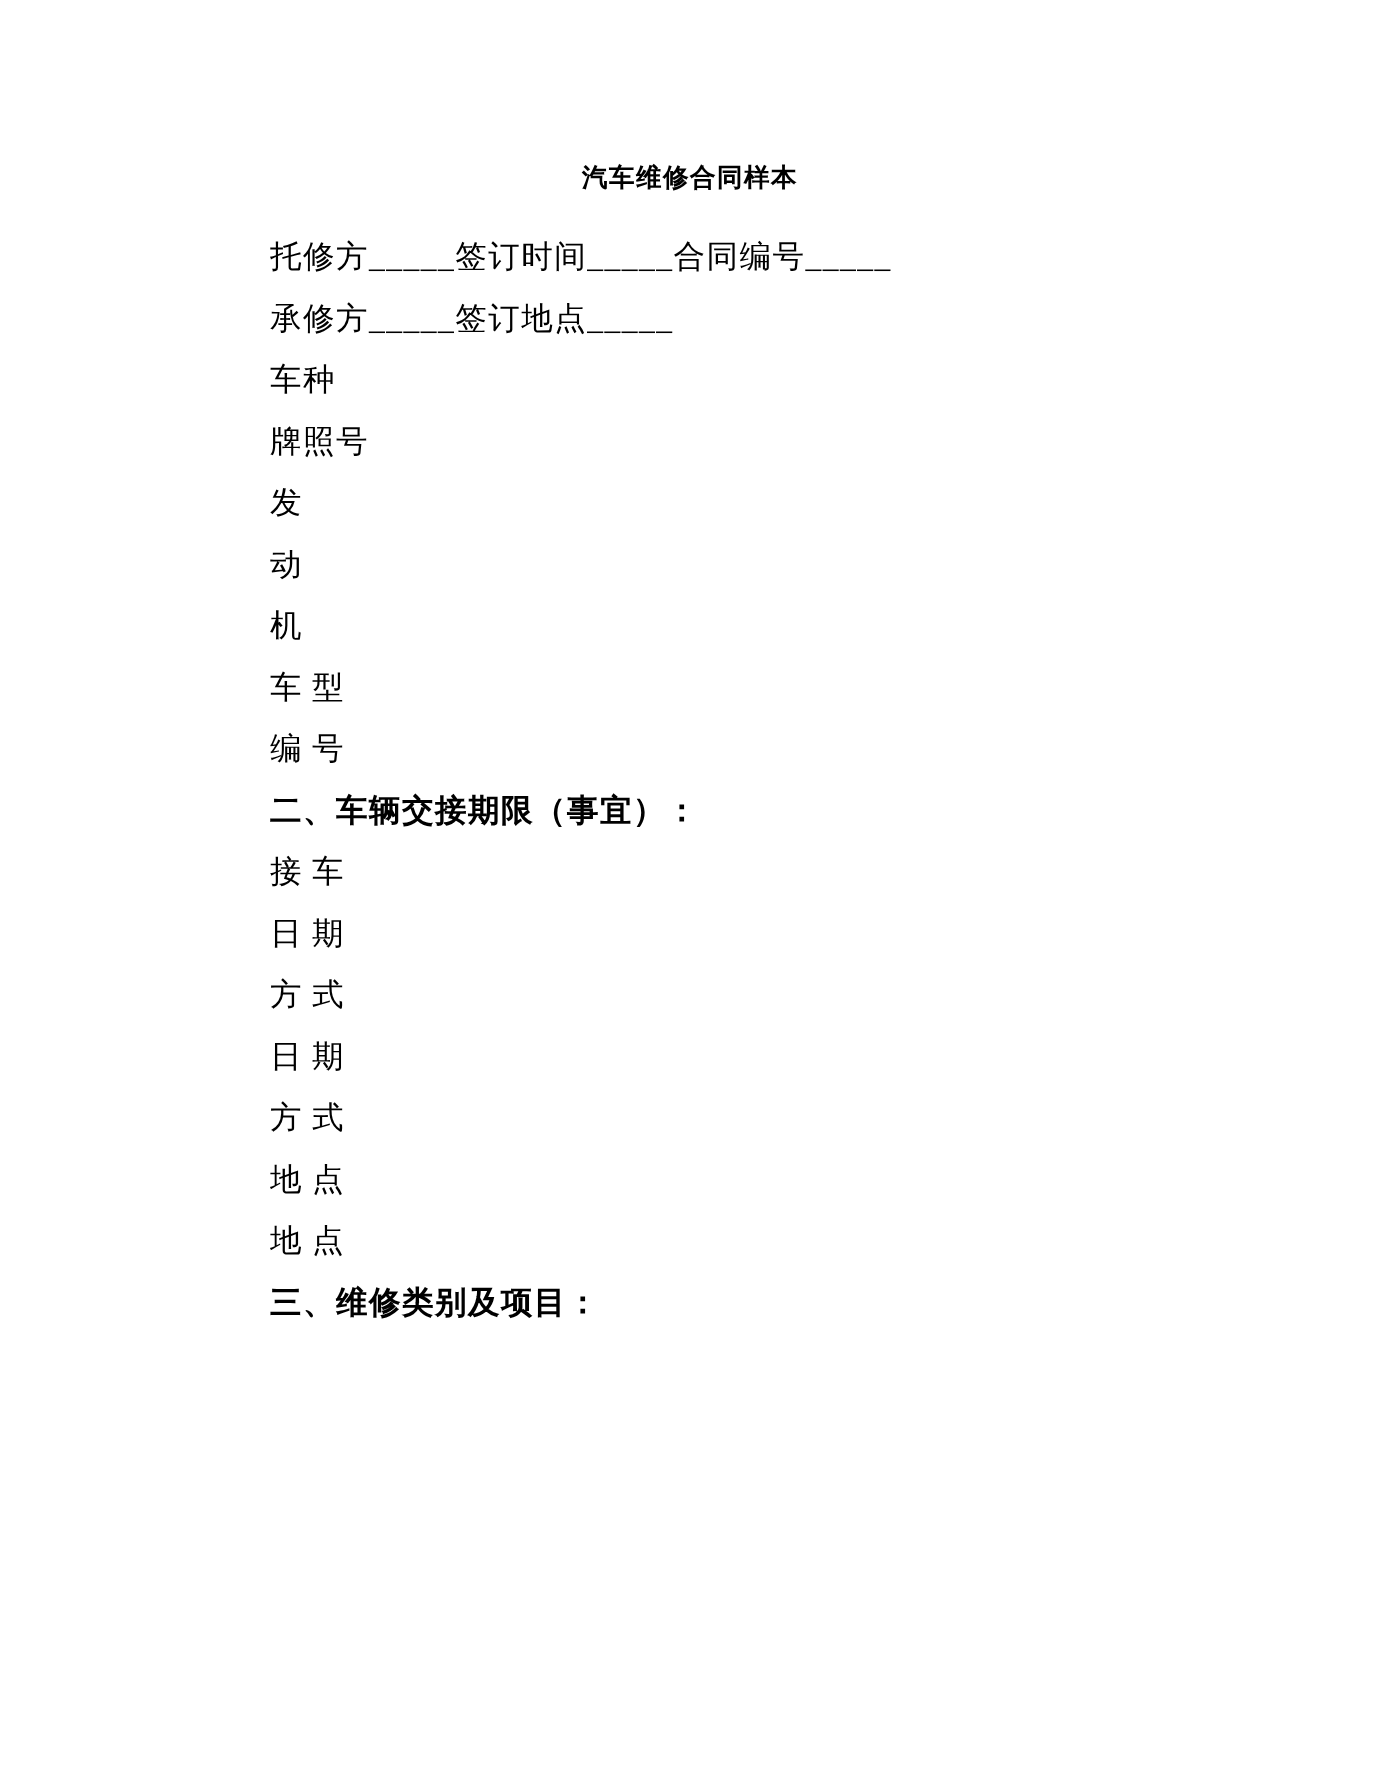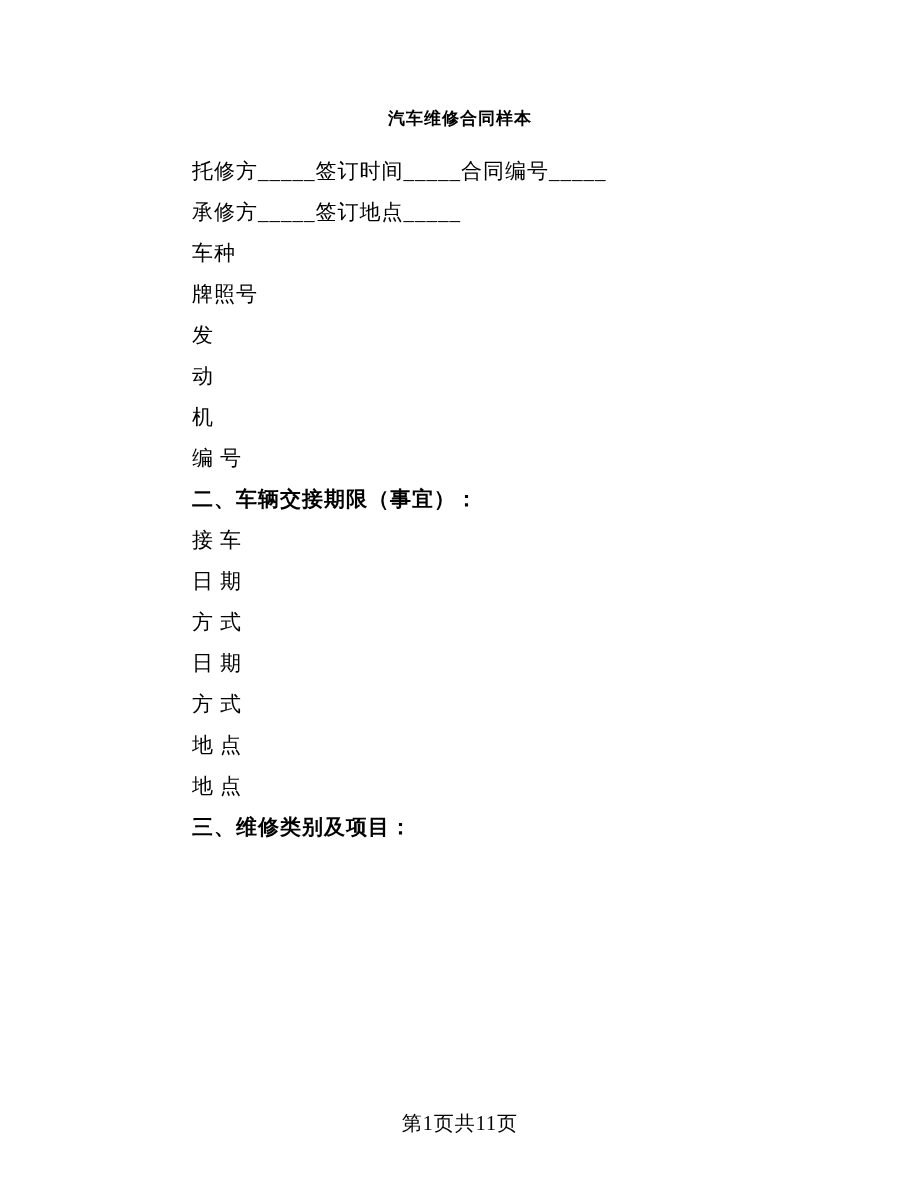--- a/index.html
+++ b/index.html
@@ -35,21 +35,20 @@
     left: 180px;
     right: 50px;
   }
   .line {
     height: 41px;
     display: flex;
     align-items: center;
     font-size: 21px;
     letter-spacing: 1px;
     white-space: pre;
-    margin-left: 12px;
   }
   .line.heading {
     font-family: "Liberation Sans", "DejaVu Sans", sans-serif;
     font-weight: 700;
     font-size: 21px;
   }
   .line.spaced {
     letter-spacing: 7px;
   }
   .footer {
@@ -70,27 +69,27 @@
   <h1 class="title">汽车维修合同样本</h1>
 
   <div class="content">
     <div class="line">托修方_____签订时间_____合同编号_____</div>
     <div class="line">承修方_____签订地点_____</div>
     <div class="line">车种</div>
     <div class="line">牌照号</div>
     <div class="line">发</div>
     <div class="line">动</div>
     <div class="line">机</div>
+    <div class="line spaced">车型</div>
     <div class="line spaced">编号</div>
     <div class="line heading">二、车辆交接期限（事宜）：</div>
     <div class="line spaced">接车</div>
     <div class="line spaced">日期</div>
     <div class="line spaced">方式</div>
     <div class="line spaced">日期</div>
     <div class="line spaced">方式</div>
     <div class="line spaced">地点</div>
     <div class="line spaced">地点</div>
     <div class="line heading">三、维修类别及项目：</div>
   </div>
 
-  <div class="footer">第1页共11页</div>
 
 </div>
 
 </body></html>

